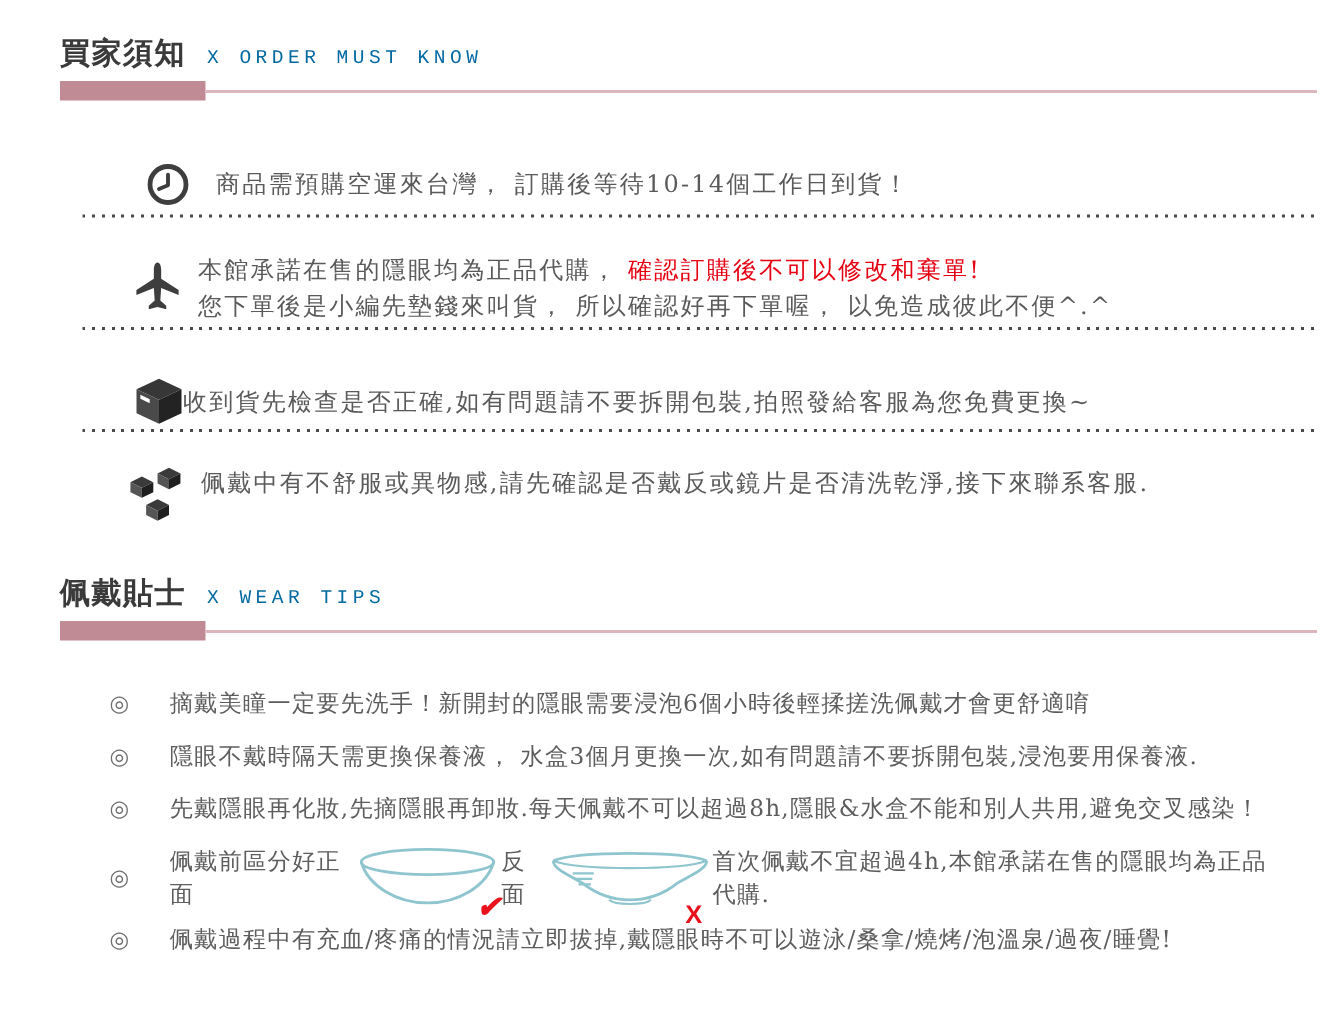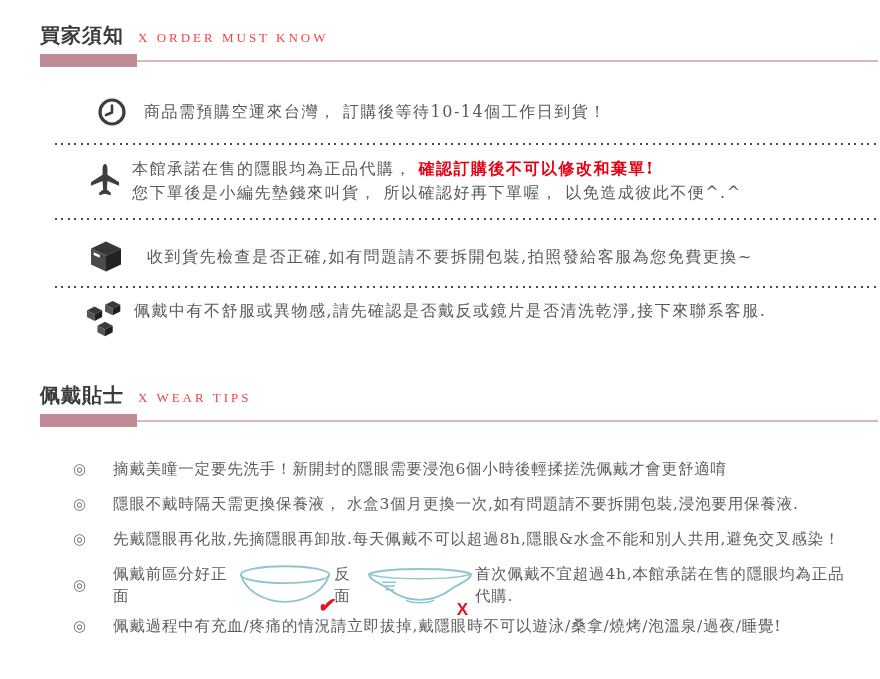--- a/index.html
+++ b/index.html
@@ -11,37 +11,37 @@
   }
 
   
   .sec-header { position:absolute; left:40px; right:2px; }
   .sec-title-row { display:flex; align-items:baseline; gap:14px; margin-bottom:5px; }
   .sec-title {
     font-family:"Liberation Sans", sans-serif;
     font-size:20px; font-weight:bold; color:#3a3a3a; letter-spacing:1px;
   }
   .sec-subtitle {
-    font-family:Liberation Serif, serif;
-    font-size:13px; color:#ef4444; letter-spacing:3px; text-transform:uppercase;
+    font-family:Liberation Mono, monospace;
+    font-size:13px; color:#0369a1; letter-spacing:3px; text-transform:uppercase;
   }
   .sec-underline { display:flex; align-items:center; }
   .sec-underline .bar { width:97px; height:13px; background:#c18b95; }
   .sec-underline .line { flex:1; height:2px; background:#ddb6bd; }
 
   
-  .item { position:absolute; display:flex; color:#5a5a5a; }
+  .item { position:absolute; display:flex; color:#5a5a5a;margin-top:11px; }
   .item .txt { font-size:16px; letter-spacing:1.5px; line-height:24px; }
-  .red { color:#e60012; font-weight:bold; }
+  .red { color:#e60012; font-weight:normal; }
   .icon-cell { flex:0 0 auto; display:flex; align-items:center; justify-content:center; }
 
   .item-shipping   { top:97px;  left:97px;  align-items:center; gap:17px; }
   .item-authentic  { top:157px; left:90px;  align-items:flex-start; gap:12px; }
   .item-authentic .icon-cell { margin-top:6px; }
-  .item-inspect    { top:241px; left:90px;  align-items:center; gap:25px; }
+  .item-inspect    { top:241px; left:90px;  align-items:center; gap:0; }
   .item-discomfort { top:299px; left:86px;  align-items:flex-start; gap:8px; }
 
   .dotted {
     position:absolute; left:55px; right:4px; height:2px;
     background-image:repeating-linear-gradient(to right,#4b4b4b 0px,#4b4b4b 2px,transparent 2px,transparent 6.5px);
   }
   .dotted-1 { top:143px; }
   .dotted-2 { top:218px; }
   .dotted-3 { top:286px; }
 

